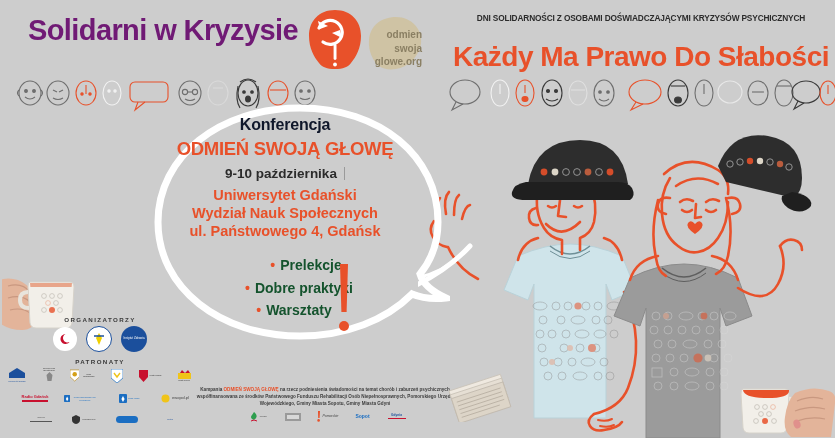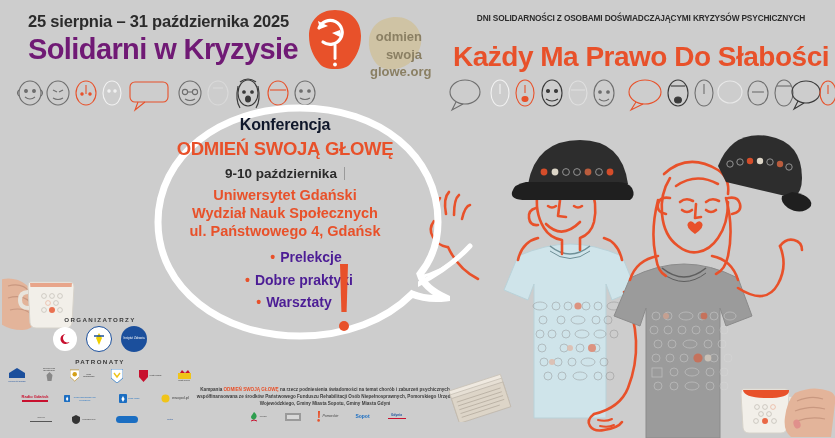--- a/index.html
+++ b/index.html
@@ -49,21 +49,21 @@
     width: 60px; height: 62px;
   }
   .logo-beige {
     position: absolute; left: 366px; top: 16px;
     width: 58px; height: 54px;
   }
   .logo-beige-text {
     position: absolute; left: 370px; top: 28px;
     width: 52px;
     text-align: right;
-    font-size: 13px; line-height: 1.35; color: #8a7f63;
+    font-size: 10px; line-height: 1.35; color: #8a7f63;
     font-weight: bold;
   }
 
   
   .faces-strip {
     position: absolute; left: 0; top: 72px;
     width: 835px; height: 42px;
   }
 
   
@@ -96,21 +96,21 @@
   }
   .b-when .divider {
     display: inline-block; width: 1px; height: 13px;
     background: #9a9a9a;
   }
   .b-venue {
     font-size: 14.5px; font-weight: bold; color: #e8512a;
     line-height: 1.24; margin-top: 6px;
   }
   .b-list {
-    margin-top: 5px; font-size: 14px; font-weight: bold; color: #4c1d95;
+    margin-top: 13px; font-size: 14px; font-weight: bold; color: #14532d;
     line-height: 1.62; list-style: none;
   }
   .b-list li { position: relative; }
   .b-list li::before {
     content: "•"; color: #e8512a; margin-right: 5px; font-size: 14px;
   }
   .b-list li:nth-child(1) { padding-left: 42px; }
   .b-list li:nth-child(2) { padding-left: 28px; }
   .b-list li:nth-child(3) { padding-left: 18px; }
 
@@ -151,21 +151,20 @@
   }
   .newspaper { position: absolute; left: 444px; top: 370px; width: 70px; height: 52px; }
   .mug-right { position: absolute; left: 735px; top: 375px; width: 100px; height: 63px; }
 </style>
 </head>
 <body>
 
 <div id="poster">
 
   <div class="hdr-left">
-    <div class="hdr-dates">25 sierpnia – 31 października 2025</div>
     <div class="hdr-title-main">Solidarni w Kryzysie</div>
   </div>
 
   <svg class="logo-head" viewBox="0 0 60 62">
     <path d="M30 2 C14 2 4 13 4 28 C4 40 9 49 14 55 C17 59 22 61 30 61 C38 61 43 59 46 55 C51 49 56 40 56 28 C56 13 46 2 30 2 Z" fill="#e8512a"></path>
     <path d="M14 20 a12 12 0 1 1 4 14" fill="none" stroke="#ffffff" stroke-width="3.2" stroke-linecap="round"></path>
     <path d="M13 13 l2 8 l8 -3 z" fill="#ffffff"></path>
     <path d="M37 30 l-2 -8 l-8 3 z" fill="#ffffff"></path>
     <rect x="28.6" y="36" width="2.9" height="16" rx="1.4" fill="#ffffff"></rect>
     <circle cx="30" cy="56.5" r="1.9" fill="#ffffff"></circle>

